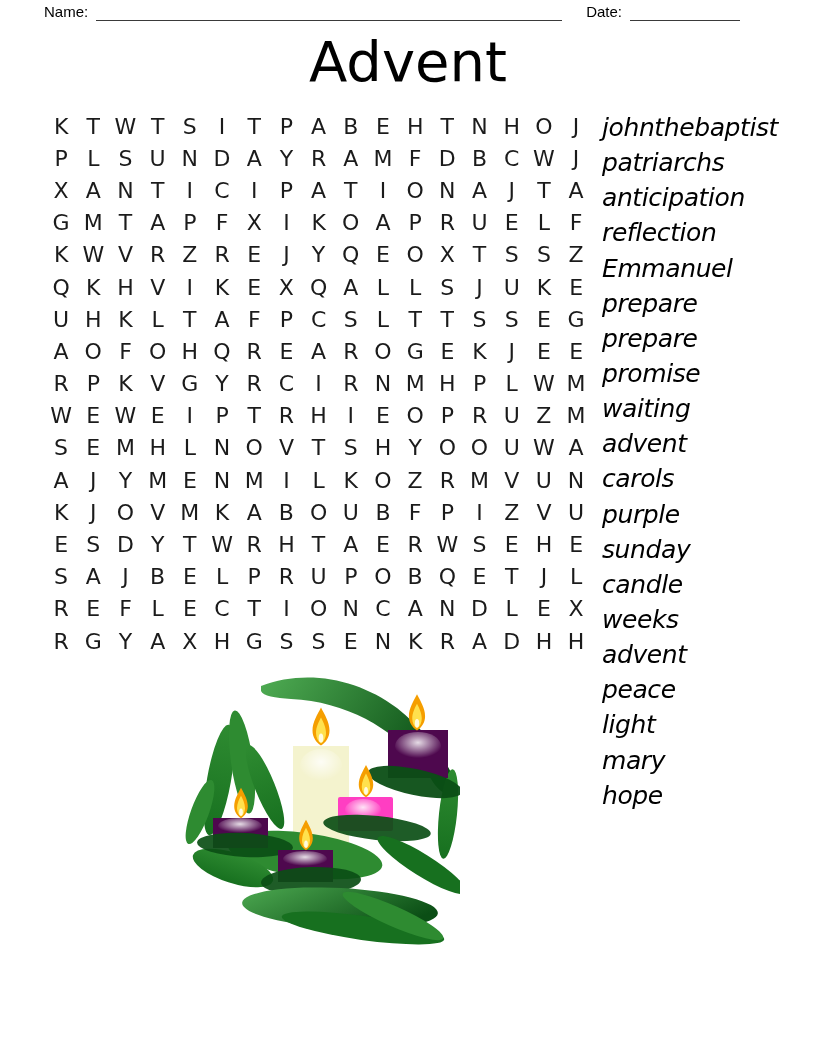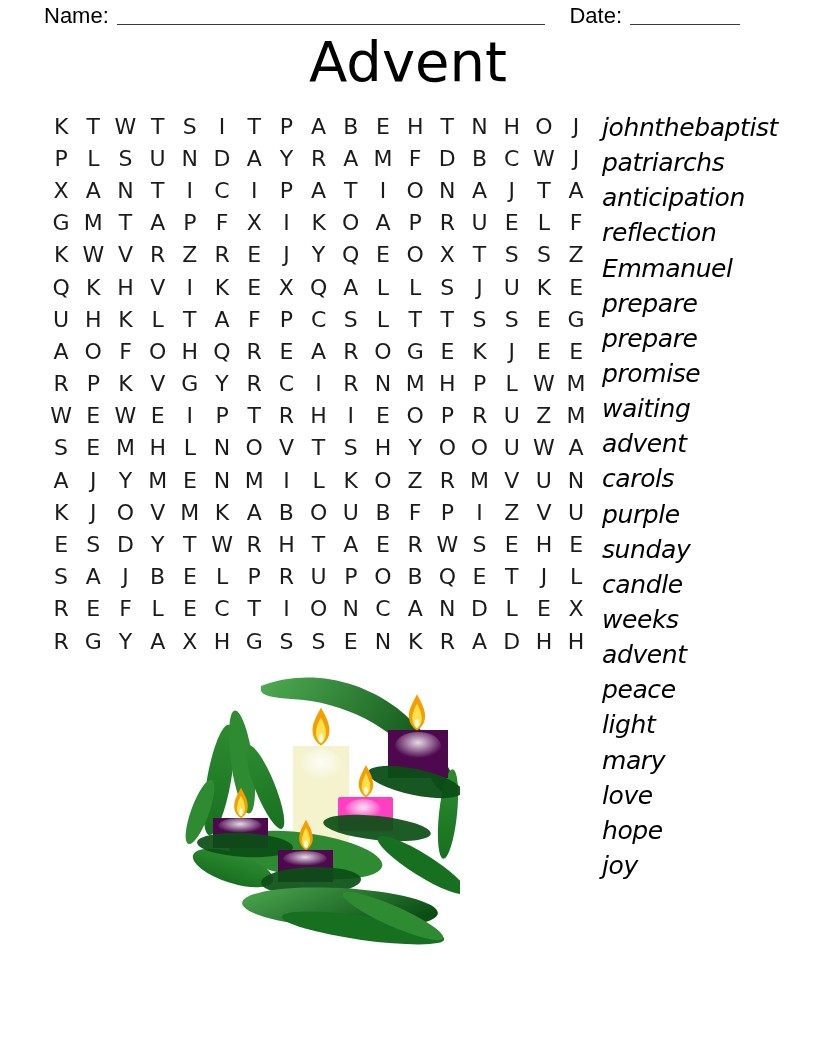--- a/index.html
+++ b/index.html
@@ -2,22 +2,22 @@
 <html><head>
 <meta charset="utf-8">
 <style>
   html,body{margin:0;padding:0;}
   body{
     width:816px;height:1056px;background:#ffffff;position:relative;
     font-family:"DejaVu Sans",sans-serif;overflow:hidden;
   }
   .header{
     position:absolute;left:44px;right:76px;top:3px;
-    display:flex;align-items:center;
-    font-family:"Liberation Sans",sans-serif;font-size:22px;color:#000;
+    display:flex;align-items:flex-start;
+    font-family:"Liberation Sans",sans-serif;font-size:15px;color:#000;
   }
   .hline{border-bottom:1.6px solid #3a3a3a;height:17px;}
   .name-line{flex:1;margin:0 24px 1px 8px;}
   .date-line{width:110px;margin:0 0 1px 8px;}
   .title{
     position:absolute;top:33px;left:0;width:100%;margin:0;
     text-align:center;font-size:56px;font-weight:400;color:#000;line-height:1.05;
   }
   .grid{
     position:absolute;left:45px;top:110px;
@@ -351,23 +351,21 @@
     <div class="word">advent</div>
     <div class="word">carols</div>
     <div class="word">purple</div>
     <div class="word">sunday</div>
     <div class="word">candle</div>
     <div class="word">weeks</div>
     <div class="word">advent</div>
     <div class="word">peace</div>
     <div class="word">light</div>
     <div class="word">mary</div>
-    <div class="word">love</div>
     <div class="word">hope</div>
-    <div class="word">joy</div>
   </div>
 
 <div class="wreath">
   <svg viewBox="0 0 275 285" width="275" height="285" xmlns="http://www.w3.org/2000/svg">
     <defs>
       <linearGradient id="gArc" x1="0%" y1="0%" x2="100%" y2="40%">
         <stop offset="0%" stop-color="#4FAC53"></stop>
         <stop offset="100%" stop-color="#0B4E15"></stop>
       </linearGradient>
       <linearGradient id="gBlade" x1="0%" y1="0%" x2="0%" y2="100%">

